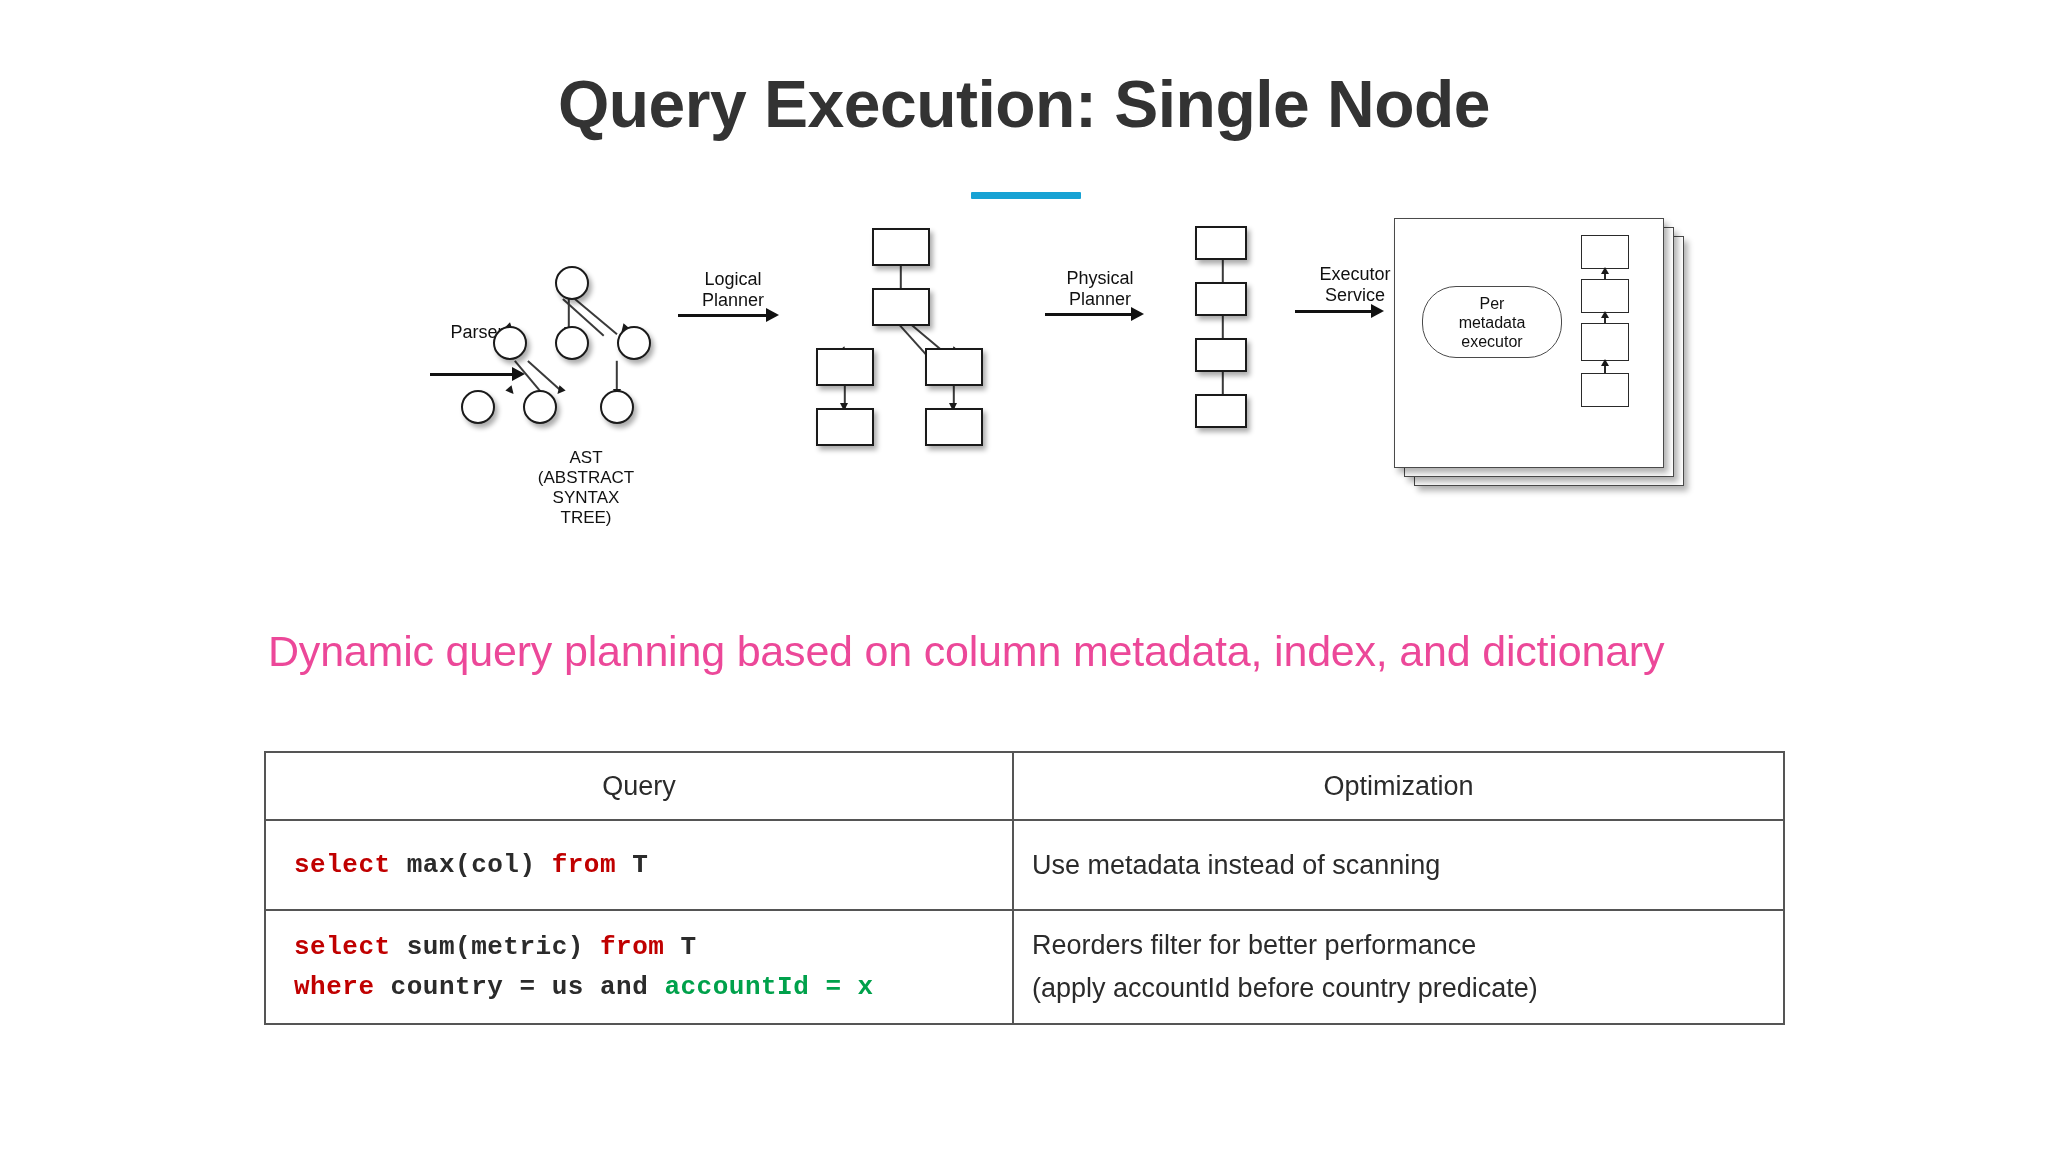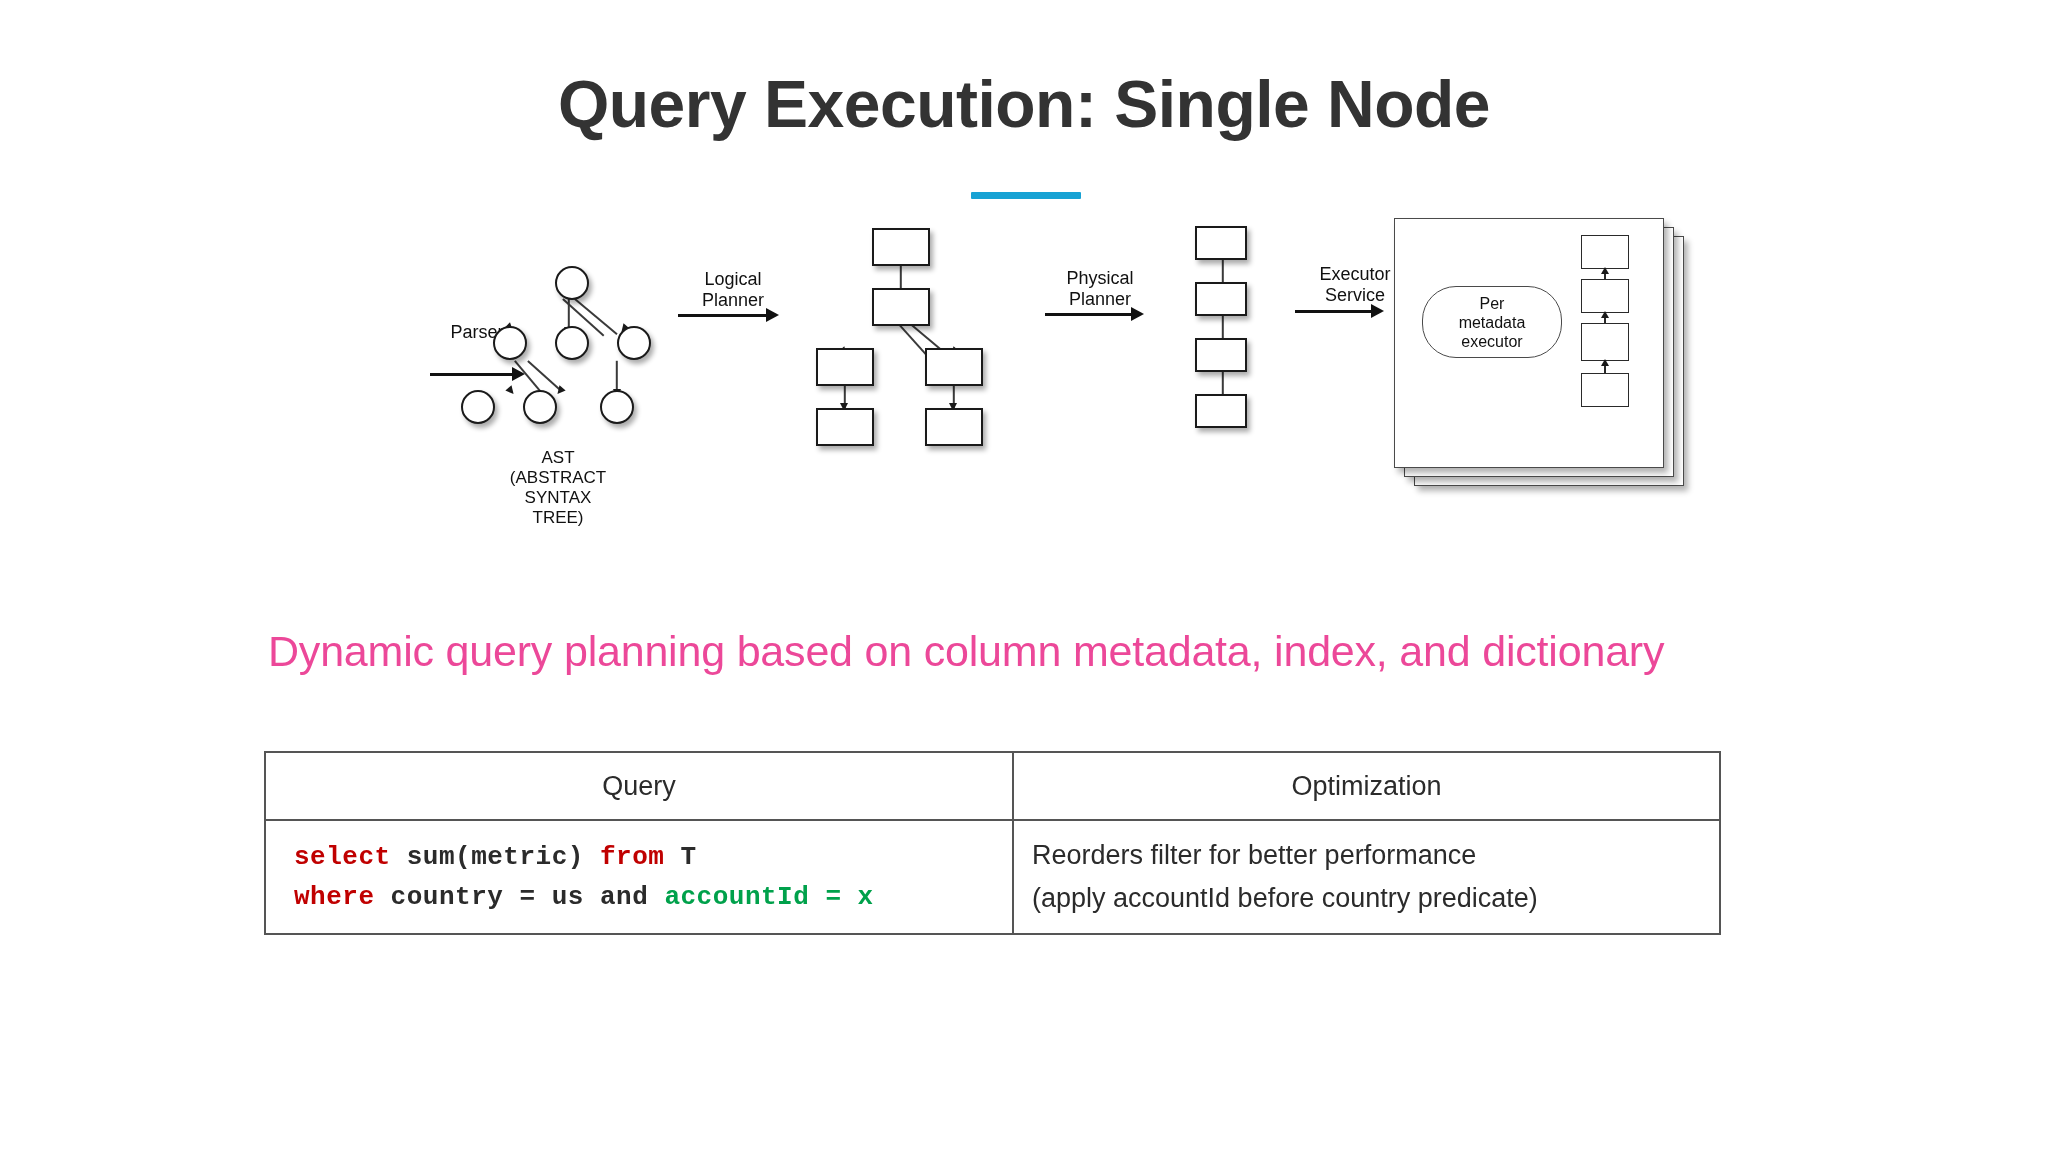--- a/index.html
+++ b/index.html
@@ -197,21 +197,21 @@
   }
   .opt-table th {
     font-size: 27px;
     font-weight: normal;
     color: #2b2b2b;
     text-align: center;
     height: 68px;
     padding: 0;
   }
   .col-query { width: 748px; }
-  .col-opt   { width: 707px; }
+  .col-opt   { width: 771px; }
 
   .cell-query {
     padding: 16px 0 16px 28px;
     vertical-align: middle;
     font-family: "Liberation Mono", monospace;
     font-size: 26px;
     line-height: 40px;
     font-weight: bold;
     letter-spacing: 0.5px;
     white-space: nowrap;
@@ -258,21 +258,21 @@
   <div class="edge-head" style="left:313px; top:119px;"></div>
 
   <div class="ast-node" style="left:255px; top:-4px;"></div>
   <div class="ast-node" style="left:193px; top:56px;"></div>
   <div class="ast-node" style="left:255px; top:56px;"></div>
   <div class="ast-node" style="left:317px; top:56px;"></div>
   <div class="ast-node" style="left:161px; top:120px;"></div>
   <div class="ast-node" style="left:223px; top:120px;"></div>
   <div class="ast-node" style="left:300px; top:120px;"></div>
 
-  <div class="diagram-el ast-caption" style="left:168px; top:178px; width:180px;">
+  <div class="diagram-el ast-caption" style="left:196px; top:178px; width:180px;">
     <div>AST</div>
     <div>(ABSTRACT</div>
     <div>SYNTAX</div>
     <div>TREE)</div>
   </div>
 
   <div class="diagram-el stage-label" style="left:378px; top:-1px; width:110px;">
     <div>Logical</div>
     <div>Planner</div>
   </div>
@@ -353,20 +353,30 @@
 <div class="subtitle">Dynamic query planning based on column metadata, index, and dictionary</div>
 
 <table class="opt-table">
   <thead>
     <tr>
       <th class="col-query">Query</th>
       <th class="col-opt">Optimization</th>
     </tr>
   </thead>
   <tbody>
+    <tr class="row1">
+      <td class="cell-query">
+        <div>
+          <span class="kw">select</span><span class="idn"> max(col) </span><span class="kw">from</span><span class="idn"> T</span>
+        </div>
+      </td>
+      <td class="cell-opt">
+        <div>Use metadata instead of scanning</div>
+      </td>
+    </tr>
     <tr class="row2">
       <td class="cell-query">
         <div>
           <span class="kw">select</span><span class="idn"> sum(metric) </span><span class="kw">from</span><span class="idn"> T</span>
         </div>
         <div>
           <span class="kw">where</span><span class="idn"> country = us and </span><span class="grn">accountId = x</span>
         </div>
       </td>
       <td class="cell-opt">

